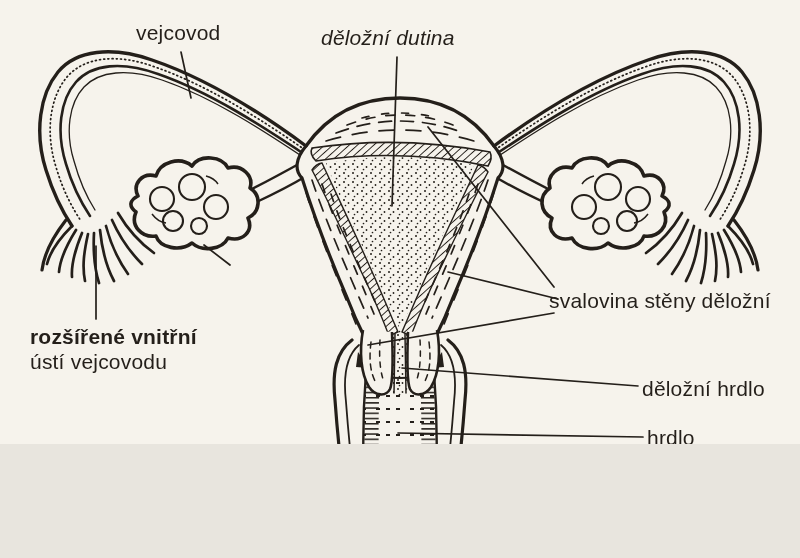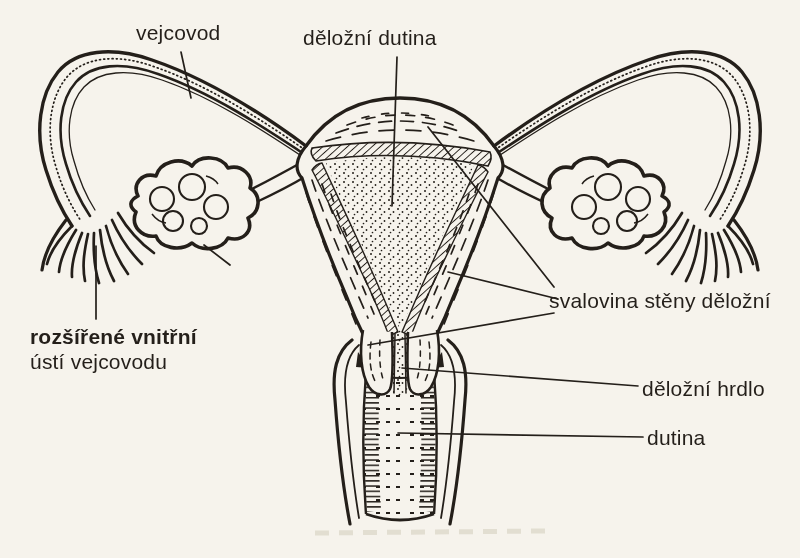--- a/index.html
+++ b/index.html
@@ -1,18 +1,18 @@
 <!DOCTYPE html>
 <html><head>
 <meta charset="utf-8">
 <style>
   html,body{margin:0;padding:0;}
   body{background:#e8e5de;font-family:"Liberation Sans",sans-serif;}
   .stage{
-    position:relative;width:800px;height:558px;overflow:hidden;
+    position:relative;width:800px;height:444px;overflow:hidden;
     background:#f6f3ec;
   }
   .stage svg{position:absolute;left:0;top:0;}
   .lbl{
     position:absolute;color:#241f1a;font-size:21px;line-height:25px;
     white-space:nowrap;letter-spacing:0.2px;
   }
 </style>
 </head>
 <body>
@@ -195,20 +195,20 @@
     <line x1="96" y1="246" x2="96" y2="319"></line>
     <line x1="428" y1="127" x2="554" y2="287"></line>
     <line x1="448" y1="272" x2="558" y2="299"></line>
     <line x1="368" y1="345" x2="554" y2="313"></line>
     <line x1="402" y1="368" x2="638" y2="386"></line>
     <line x1="398" y1="433" x2="643" y2="437"></line>
   </g>
 </svg>
 
 <div class="lbl" style="left:136px;top:20px;">vejcovod</div>
-<div class="lbl" style="left:303px;top:25px;">děložní dutina</div>
+<div class="lbl" style="left:321px;top:25px;font-style:italic;">děložní dutina</div>
 <div class="lbl" style="left:30px;top:324px;font-weight:bold;">rozšířené vnitřní</div>
 <div class="lbl" style="left:30px;top:349px;">ústí vejcovodu</div>
 <div class="lbl" style="left:549px;top:288px;">svalovina stěny děložní</div>
 <div class="lbl" style="left:642px;top:376px;">děložní hrdlo</div>
-<div class="lbl" style="left:647px;top:425px;">dutina</div>
+<div class="lbl" style="left:647px;top:425px;">hrdlo</div>
 
 </div>
 
 </body></html>

